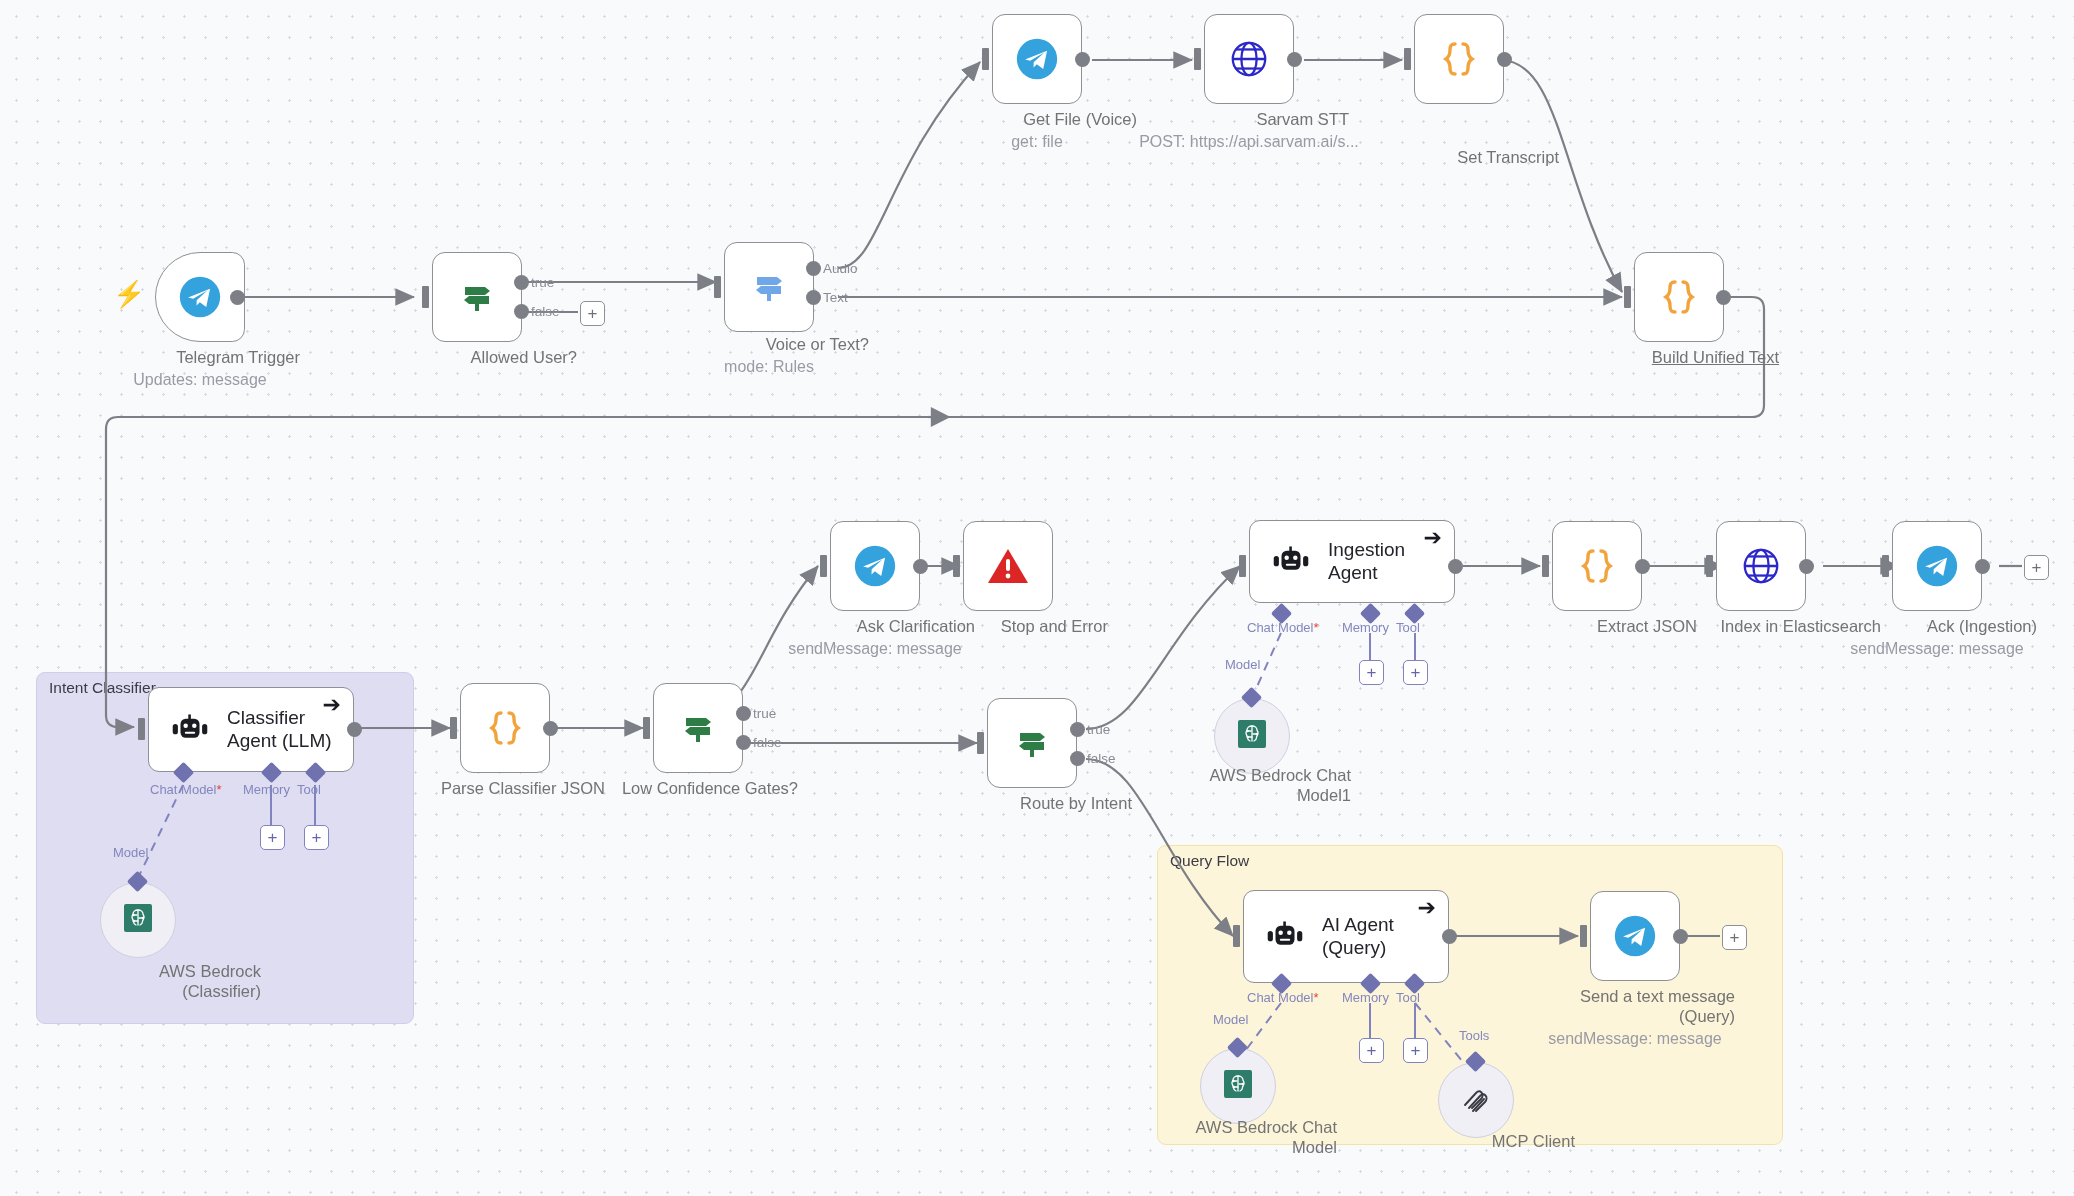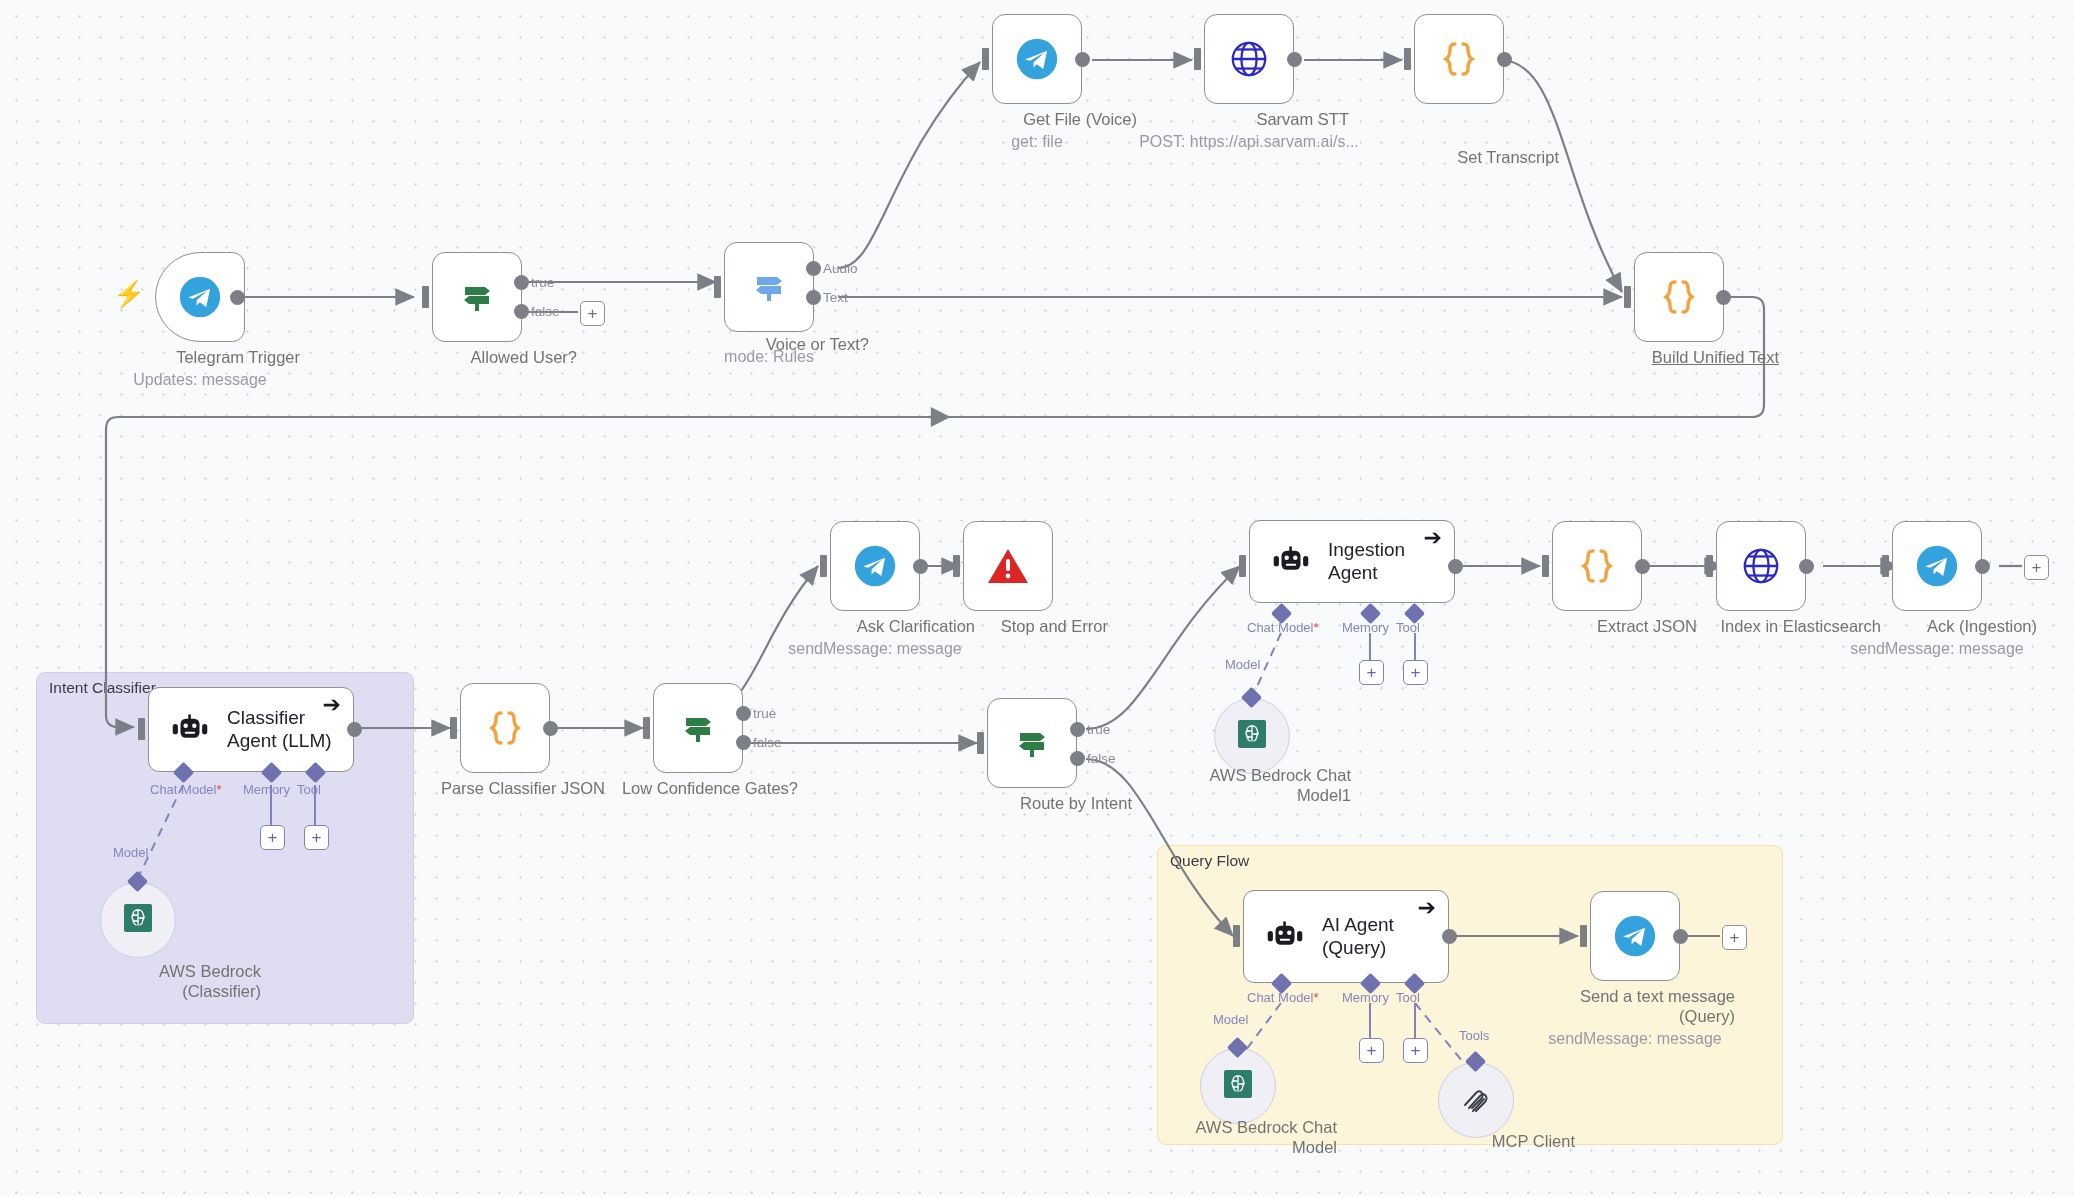--- a/index.html
+++ b/index.html
@@ -198,21 +198,21 @@
         <rect x="18" y="26" width="4" height="8" fill="#6FA7E8"></rect>
       </svg>
     </span>
   </div>
   <div class="instub" style="left:714px;top:276px;"></div>
   <div class="outdot" style="left:806px;top:261px;"></div>
   <div class="outdot" style="left:806px;top:290px;"></div>
   <span class="portlabel" style="left:823px;top:261px;">Audio</span>
   <span class="portlabel" style="left:823px;top:290px;">Text</span>
   <div class="caption" style="left:669px;top:335px;width:200px;">Voice or Text?</div>
-  <div class="subcaption" style="left:669px;top:348px;width:200px;">mode: Rules</div>
+  <div class="subcaption" style="left:669px;top:358px;width:200px;">mode: Rules</div>
 
   <div class="node" style="left:992px;top:14px;width:90px;height:90px;">
     <span class="nicon">
       <svg width="44" height="44" viewBox="0 0 48 48">
           <circle cx="24" cy="24" r="22" fill="#34A2DC"></circle>
           <path d="M11 24.5l24-9.5-4.2 20-7-5.2-3.6 3.4.2-5.6L32 17 16.5 25.8z" fill="#fff"></path>
         </svg>
     </span>
   </div>
   <div class="instub" style="left:982px;top:48px;"></div>

